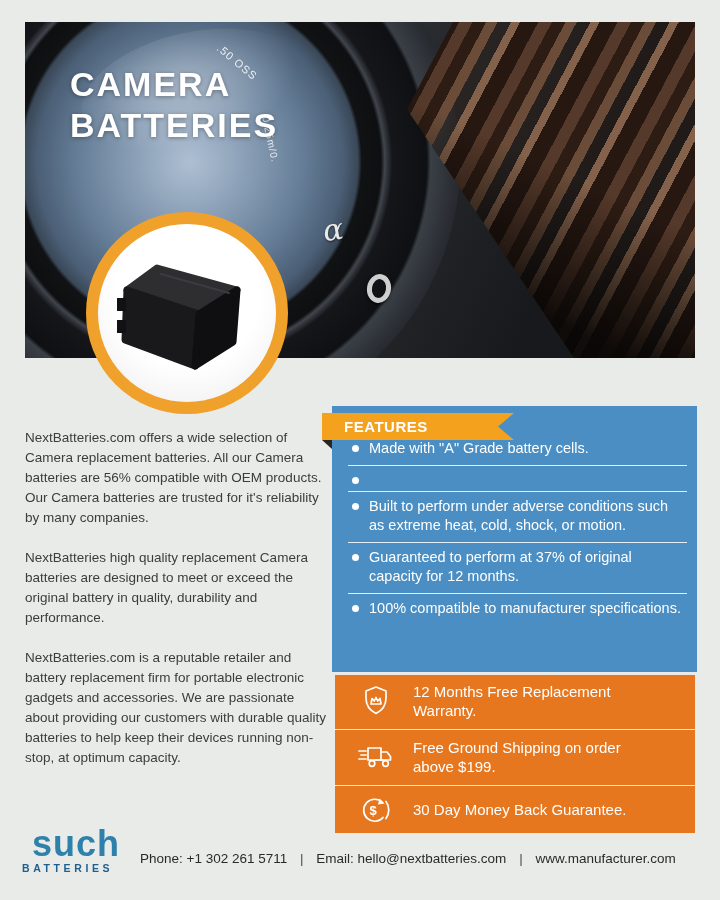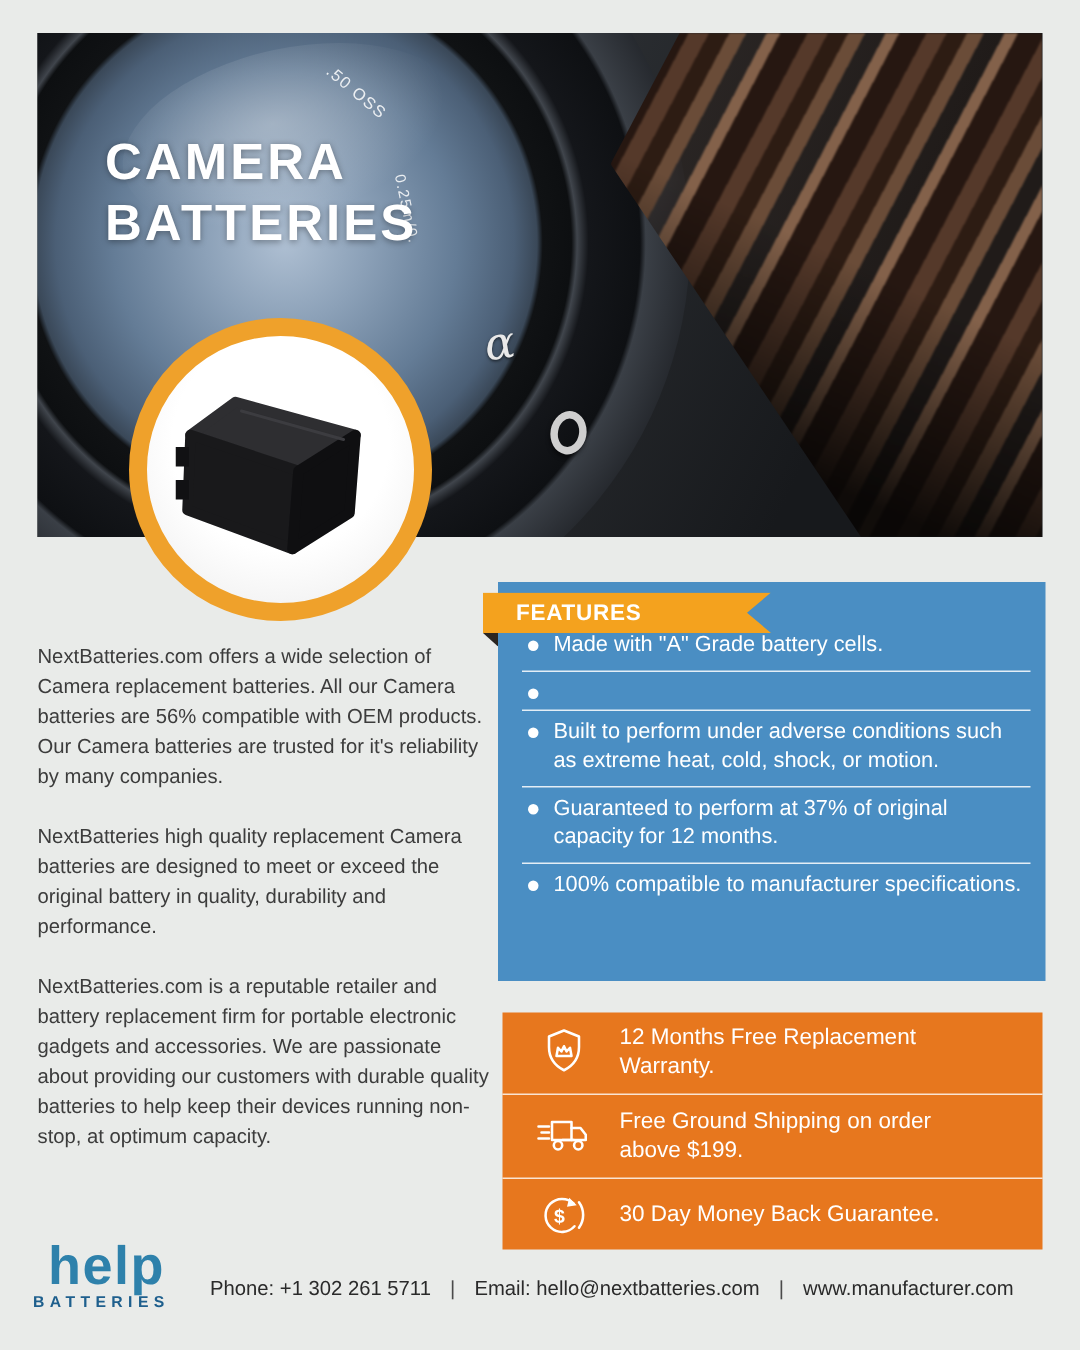--- a/index.html
+++ b/index.html
@@ -40,21 +40,21 @@
       linear-gradient(205deg, rgba(0,0,0,0) 45%, rgba(8,6,5,0.92) 78%),
       repeating-linear-gradient(118deg,
         #6a4c38 0 10px, #33211655 10px 22px, #83614a 22px 30px,
         #261711 30px 46px, #55392a 46px 58px, #2d1c13 58px 70px);
     clip-path:polygon(16% 0, 100% 0, 100% 100%, 58% 100%, 0 26%);
     filter:blur(0.6px);
   }
   .hero-title {
     position:absolute; left:45px; top:42px; z-index:3;
     color:#ffffff; font-size:34px; font-weight:bold; letter-spacing:2px;
-    line-height:41px; text-shadow:0 1px 4px rgba(0,0,0,0.35);margin-top:24px;
+    line-height:41px; text-shadow:0 1px 4px rgba(0,0,0,0.35);
   }
   .alpha-mark {
     position:absolute; left:298px; top:190px; z-index:2;
     color:#e9e9e9; font-size:30px; font-style:italic;
     font-family:"DejaVu Serif", serif; transform:rotate(-8deg);
     text-shadow:0 1px 2px rgba(0,0,0,0.6);
   }
   .lug-ring {
     position:absolute; left:342px; top:252px; z-index:2;
     width:14px; height:19px; border:5px solid #cfcfcf; border-radius:50%;
@@ -70,21 +70,21 @@
   }
 
   
   .intro { position:absolute; left:25px; top:428px; width:302px; }
   .intro p {
     margin:0 0 20px 0; color:#3c3c3c; font-size:13.5px; line-height:20px;
   }
 
   
   .features-box {
-    position:absolute; left:332px; top:388px; width:365px; height:266px;
+    position:absolute; left:332px; top:406px; width:365px; height:266px;
     background:#4a8ec3; box-sizing:border-box;
   }
   .ribbon {
     position:absolute; left:-10px; top:7px; width:192px; height:27px;
     background:#f4a21e;
     clip-path:polygon(0 0, 100% 0, calc(100% - 16px) 50%, 100% 100%, 0 100%);
     display:flex; align-items:center; z-index:2;
   }
   .ribbon span {
     padding-left:22px; color:#ffffff; font-weight:bold; font-size:15px; letter-spacing:0.5px;
@@ -230,21 +230,21 @@
           <polygon points="21.5,4.5 26.5,9.5 20,10.5" fill="#ffffff" stroke="none"></polygon>
           <path d="M28 7.5 A14.5 14.5 0 0 1 28 24.5"></path>
           <text x="15" y="21" font-size="13" font-weight="bold" fill="#ffffff" stroke="none" text-anchor="middle" font-family="Liberation Sans, sans-serif">$</text>
         </svg>
       </span>
       <span class="g-text">30 Day Money Back Guarantee.</span>
     </div>
   </div>
 
   <div class="logo">
-    <div class="logo-next">help</div>
+    <div class="logo-next">such</div>
     <div class="logo-batteries">BATTERIES</div>
   </div>
   <div class="contact">
     <span>Phone: +1 302 261 5711</span>
     <span class="pipe">|</span>
     <span>Email: hello@nextbatteries.com</span>
     <span class="pipe">|</span>
     <span>www.manufacturer.com</span>
   </div>
 

